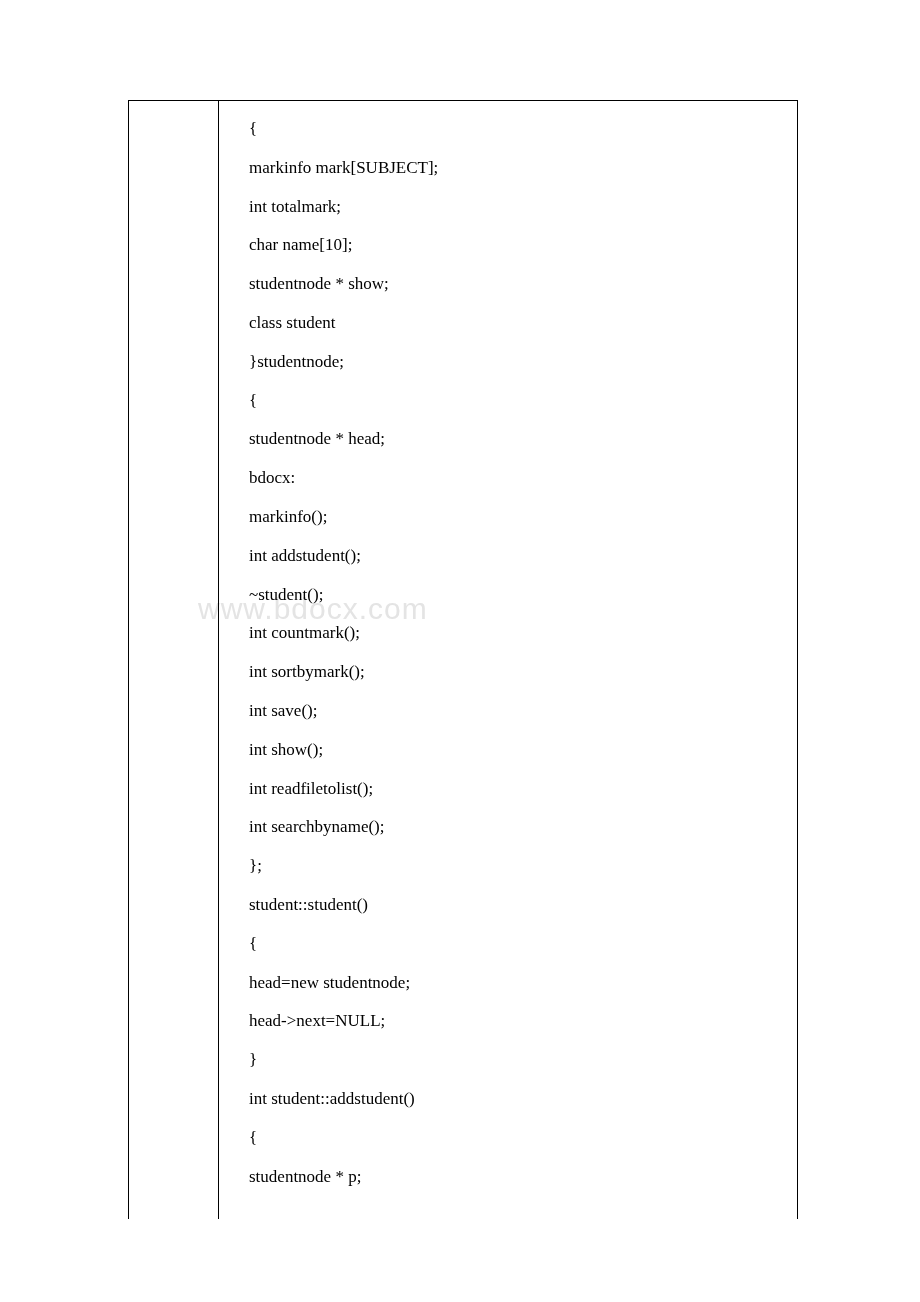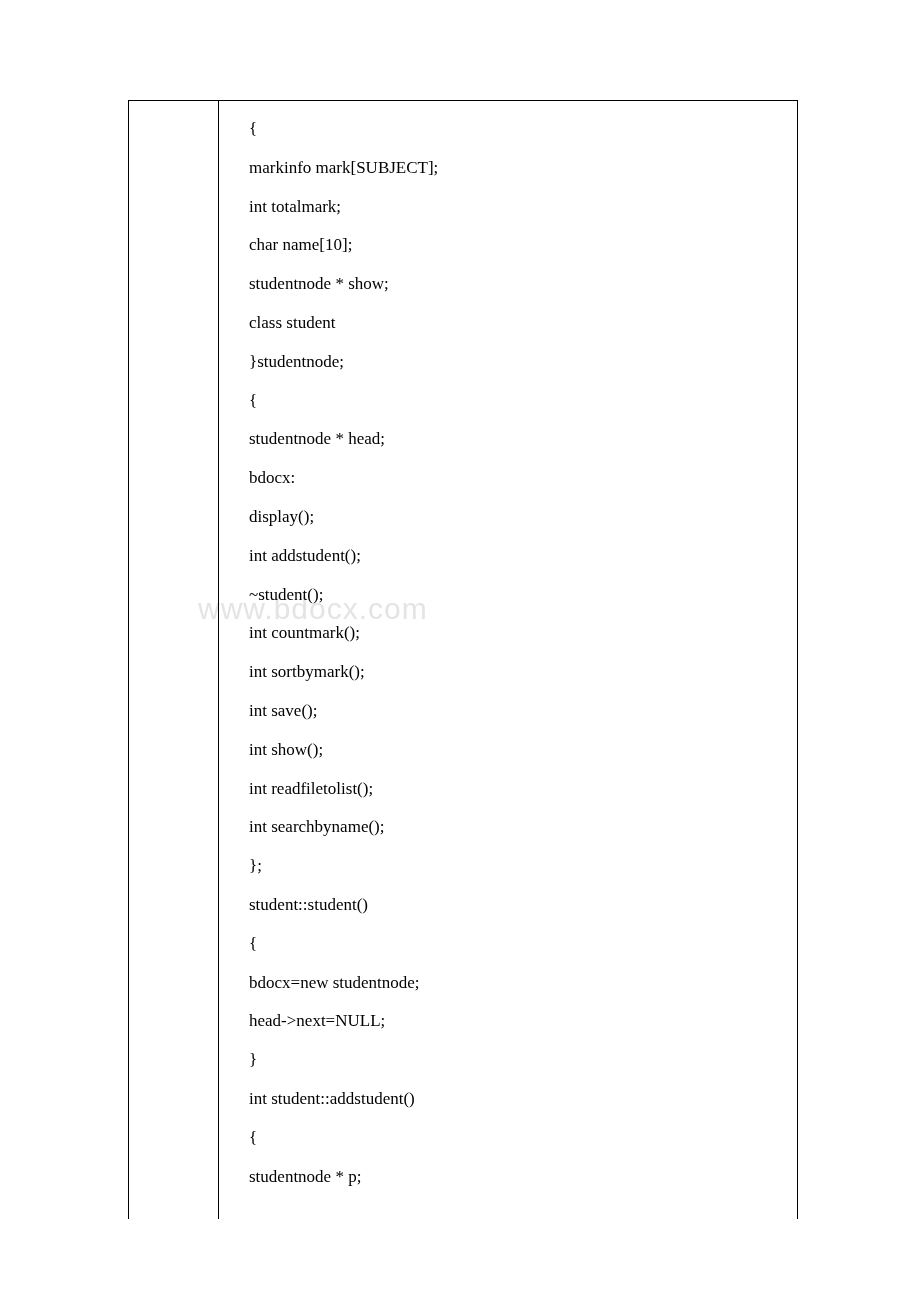--- a/index.html
+++ b/index.html
@@ -66,32 +66,32 @@
     <div class="code-line">{</div>
     <div class="code-line">markinfo mark[SUBJECT];</div>
     <div class="code-line">int totalmark;</div>
     <div class="code-line">char name[10];</div>
     <div class="code-line">studentnode * show;</div>
     <div class="code-line">class student</div>
     <div class="code-line">}studentnode;</div>
     <div class="code-line">{</div>
     <div class="code-line">studentnode * head;</div>
     <div class="code-line">bdocx:</div>
-    <div class="code-line">display();</div>
+    <div class="code-line">markinfo();</div>
     <div class="code-line">int addstudent();</div>
     <div class="code-line">~student();</div>
     <div class="code-line">int countmark();</div>
     <div class="code-line">int sortbymark();</div>
     <div class="code-line">int save();</div>
     <div class="code-line">int show();</div>
     <div class="code-line">int readfiletolist();</div>
     <div class="code-line">int searchbyname();</div>
     <div class="code-line">};</div>
     <div class="code-line">student::student()</div>
     <div class="code-line">{</div>
-    <div class="code-line">bdocx=new studentnode;</div>
+    <div class="code-line">head=new studentnode;</div>
     <div class="code-line">head-&gt;next=NULL;</div>
     <div class="code-line">}</div>
     <div class="code-line">int student::addstudent()</div>
     <div class="code-line">{</div>
     <div class="code-line">studentnode * p;</div>
   </div>
 </div>
 
 </body></html>

